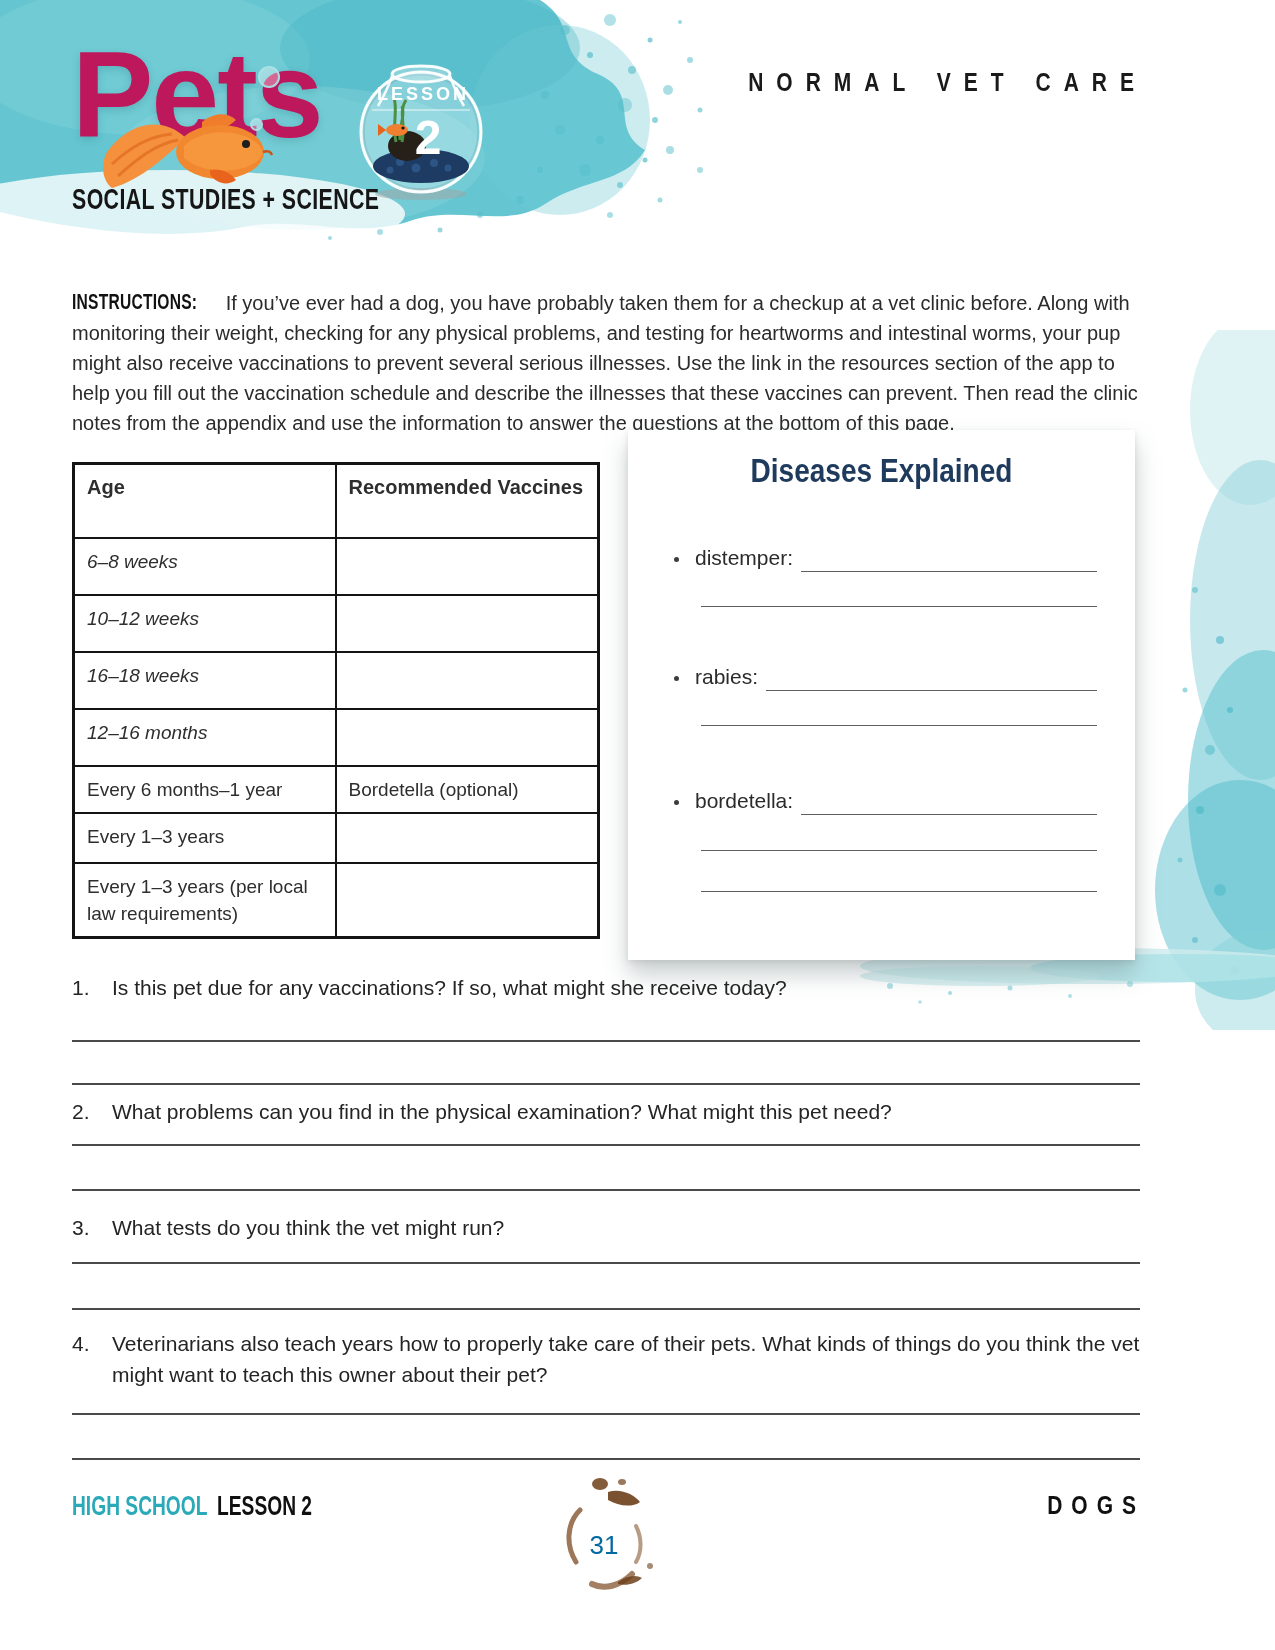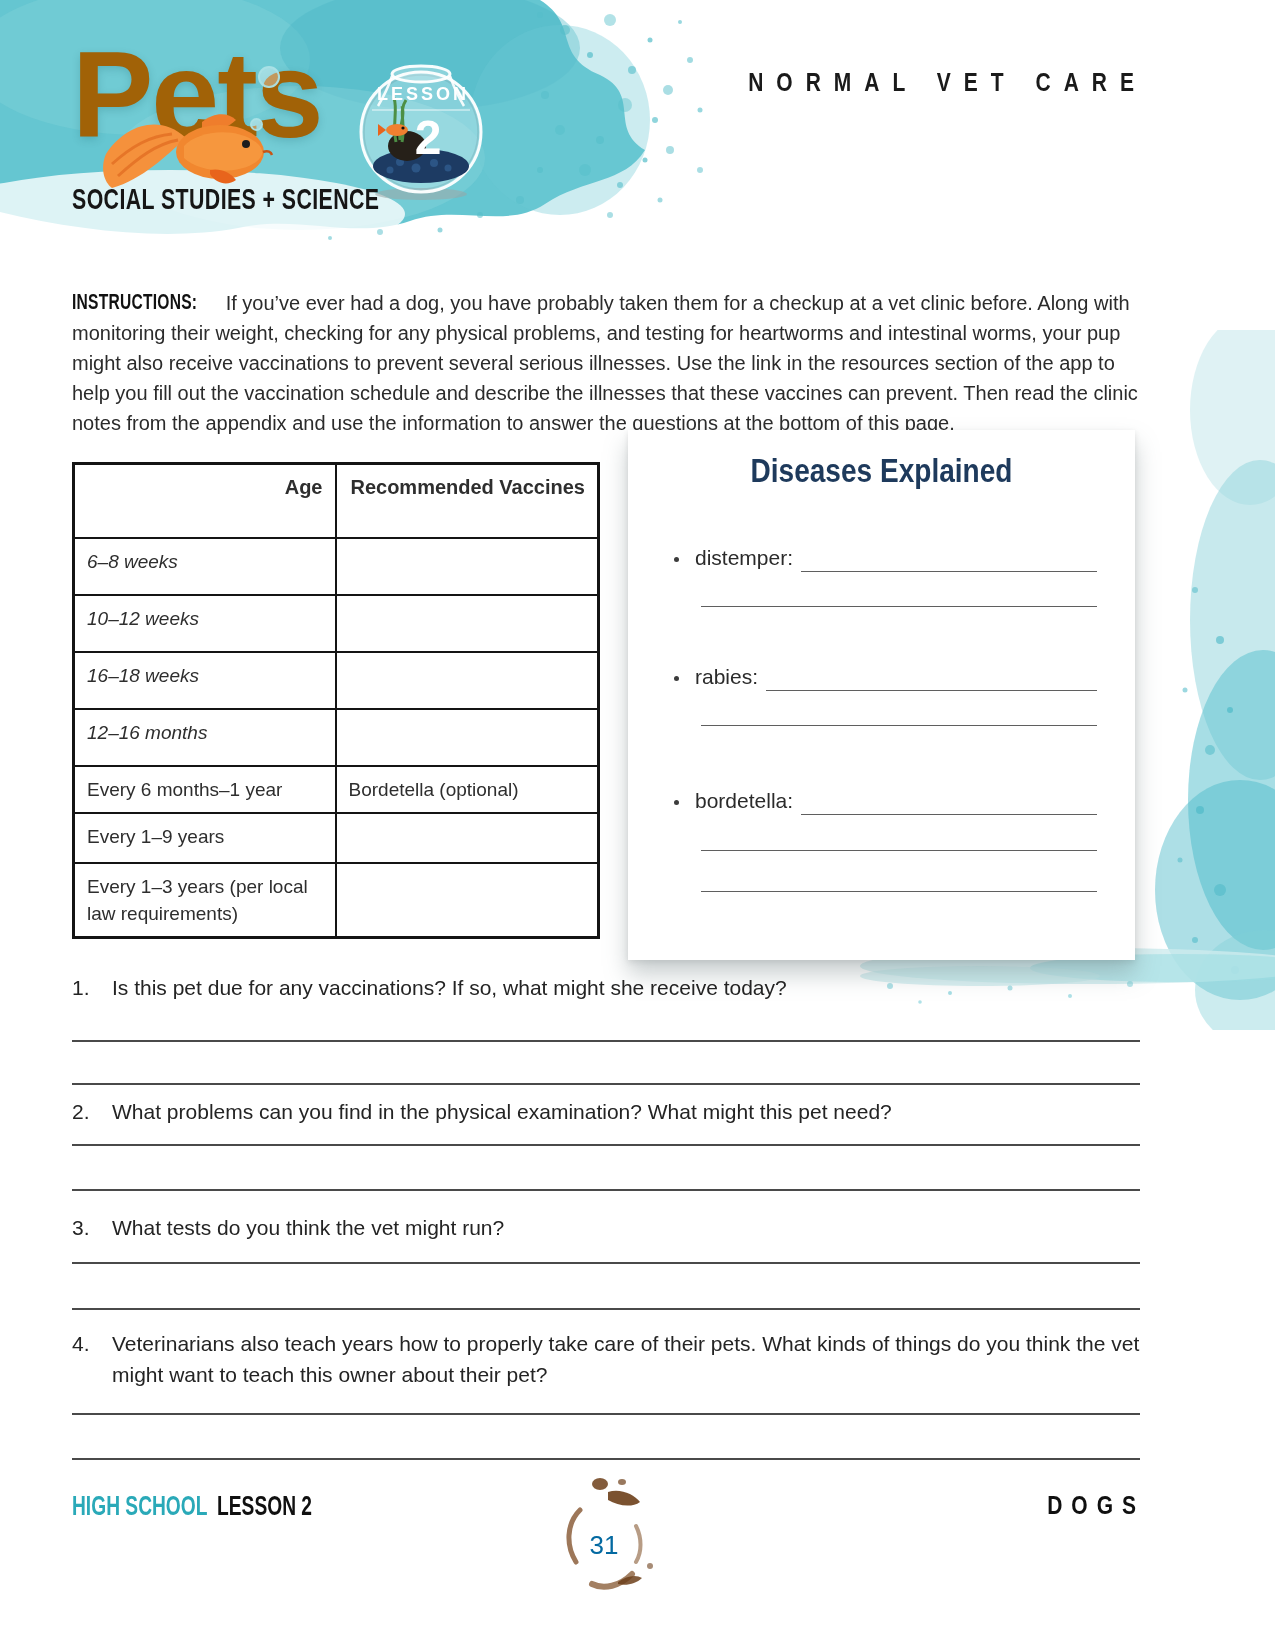--- a/index.html
+++ b/index.html
@@ -8,21 +8,21 @@
     position:relative; width:1275px; height:1650px; margin:0 auto;
     background:#ffffff; overflow:hidden;
     font-family:"Liberation Sans", sans-serif; color:#2e2e2e;
   }
   
   .hdr-wash { position:absolute; left:0; top:0; }
   .edge-wash { position:absolute; right:0; top:330px; }
   .under-box-wash { position:absolute; left:830px; top:938px; }
   .pets-logo {
     position:absolute; left:72px; top:34px;
-    font-size:122px; font-weight:700; color:#a16207; letter-spacing:-2px;
+    font-size:122px; font-weight:700; color:#be185d; letter-spacing:-2px;
     text-shadow:0 3px 8px rgba(0,70,80,.18); line-height:1;
   }
   .logo-subtitle {
     position:absolute; left:72px; top:184px;
     font-size:26px; font-weight:800; color:#161616; letter-spacing:.5px;
     transform:scaleX(.82) scaleY(1.1); transform-origin:left center; white-space:nowrap;
   }
   .eyebrow {
     position:absolute; right:128px; top:70px;
     font-size:21px; font-weight:700; color:#1a1a1a; letter-spacing:13px;
@@ -45,21 +45,21 @@
   }
   
   .vx-table {
     position:absolute; left:72px; top:462px; width:528px;
     border-collapse:collapse; table-layout:fixed;
   }
   .vx-table th, .vx-table td {
     border:2px solid #141414; padding:9px 12px; vertical-align:top;
     font-size:19px; line-height:27px;
   }
-  .vx-table th { font-weight:700; font-size:20px; text-align:right; height:74px; }
+  .vx-table th { font-weight:700; font-size:20px; text-align:left; height:74px; }
   .vx-table { border:3px solid #141414; }
   .rh-57 { height:57px;font-style:italic; } .rh-45 { height:45px; } .rh-50 { height:50px; } .rh-69 { height:69px; }
   
   .dz-box {
     position:absolute; left:628px; top:430px; width:507px; height:530px;
     background:#ffffff;
     box-shadow:0 14px 22px rgba(110,125,130,.38), 0 2px 6px rgba(0,0,0,.10);
   }
   .dz-title {
     margin-top:22px; text-align:center; font-size:33px; font-weight:800;
@@ -244,21 +244,21 @@
       </tr>
       <tr class="rh-57">
         <td>12–16 months</td>
         <td></td>
       </tr>
       <tr class="rh-45">
         <td>Every 6 months–1 year</td>
         <td>Bordetella (optional)</td>
       </tr>
       <tr class="rh-50">
-        <td>Every 1–9 years</td>
+        <td>Every 1–3 years</td>
         <td></td>
       </tr>
       <tr class="rh-69">
         <td>Every 1–3 years (per local law requirements)</td>
         <td></td>
       </tr>
     </tbody>
   </table>
 
   <div class="dz-box">

